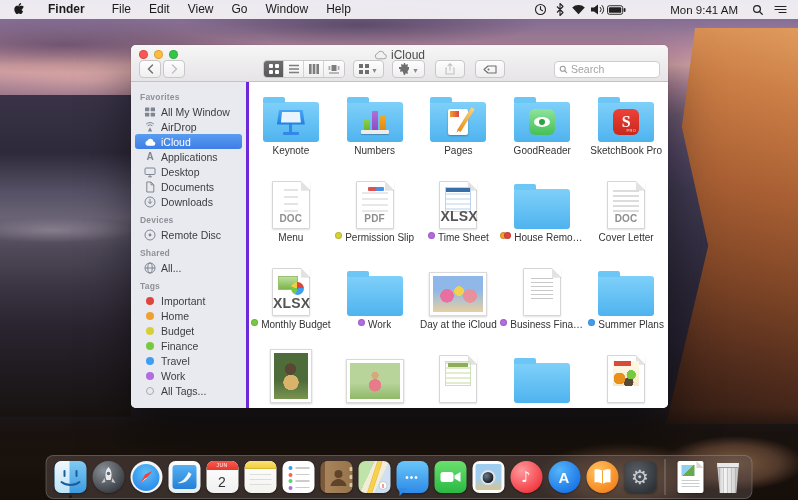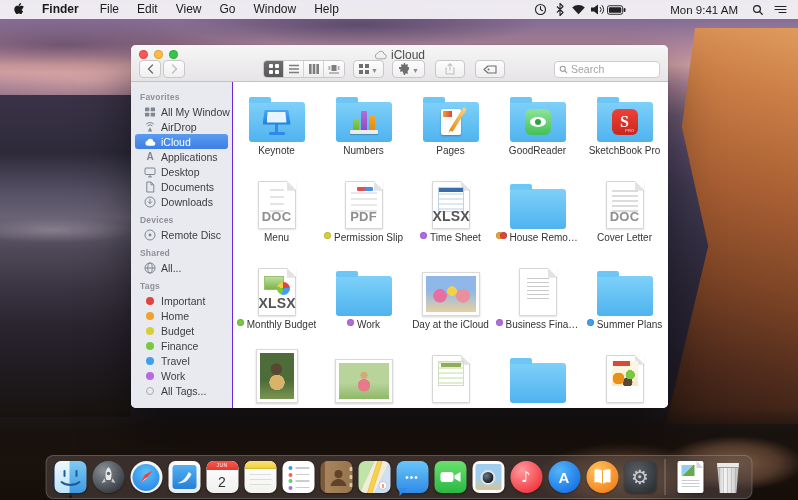--- a/index.html
+++ b/index.html
@@ -24,21 +24,21 @@
       linear-gradient(180deg,#3a3347 0%,#2e2a3a 18%,#555064 30%,#6a6375 38%,#4e4858 48%,#3a3442 60%,#2a2430 72%,#201b20 85%,#171310 100%); }
   .wp-bottom { position:absolute; left:0; right:0; bottom:0; height:92px;
     background-image:
       radial-gradient(ellipse 120px 45px at 78% 75%, #6a5138 0%, #463122 45%, transparent 75%),
       radial-gradient(ellipse 90px 35px at 92% 60%, #7a5c40 0%, #50382a 50%, transparent 78%),
       linear-gradient(180deg, rgba(20,14,10,0) 0%, rgba(24,17,12,.85) 30%, #1a120c 60%, #150e09 100%); }
 
   
   .menubar { position:absolute; top:0; left:0; right:0; height:19px; background:rgba(247,245,249,.92);
     display:flex; align-items:center; padding:0 8px; font-size:12px; color:#1b1b1b; z-index:50; }
-  .mb-left { display:flex; align-items:center; gap:3px; }
+  .mb-left { display:flex; align-items:center; gap:9px; }
   .apple { width:22px; display:flex; justify-content:center; align-items:center; }
   .menu-item { padding:0 9px; line-height:19px; }
   .menu-item.app { font-weight:bold; }
   .mb-right { margin-left:auto; display:flex; align-items:center; gap:4px; }
   .status-ic { width:19px; height:19px; display:flex; align-items:center; justify-content:center; color:#333; }
   .mb-clock { font-size:11.5px; padding:0 6px 0 4px; white-space:nowrap;margin-left:36px; }
 
   
   .window { position:absolute; left:131px; top:45px; width:537px; height:363px; border-radius:5px;
     box-shadow:0 22px 50px rgba(0,0,0,.5), 0 0 1px rgba(0,0,0,.4); background:#fff; overflow:hidden; z-index:20;
@@ -64,21 +64,21 @@
   .tb-share, .tb-tag { margin-left:10px; width:30px; }
   .search-box { margin-left:auto; width:106px; height:17px; background:#fff; border:1px solid #cfcdcf; border-radius:4px;
     display:flex; align-items:center; padding:0 4px; gap:3px; }
   .search-box svg { flex:0 0 auto; color:#9a9a9a; }
   .search-box input { border:none; outline:none; width:100%; font-size:10.5px; color:#333; background:transparent; text-align:left; font-family:inherit; }
   .search-box input::placeholder { color:#a3a3a3; }
 
   .win-body { flex:1; display:flex; min-height:0; }
 
   
-  .sidebar { width:102px; background:#e9eaef; border-right:1px solid #6d28d9; padding-top:4px; overflow:hidden; flex:0 0 auto; }
+  .sidebar { width:118px; background:#e9eaef; border-right:3px solid #6d28d9; padding-top:4px; overflow:hidden; flex:0 0 auto; }
   .sb-title { font-size:8.5px; font-weight:bold; color:#90909a; padding:6px 0 2px 9px; letter-spacing:.2px; }
   .sb-item { display:flex; align-items:center; gap:5px; height:15px; padding-left:9px; margin:0 4px; border-radius:3px;
     font-size:10.5px; color:#3c3c40; white-space:nowrap; }
   .sb-item .sbi { width:12px; height:12px; display:flex; align-items:center; justify-content:center; color:#7e8691; flex:0 0 auto; }
   .sb-item.selected { background:linear-gradient(180deg,#5a9cf0,#3e7ee6); color:#fff; }
   .sb-item.selected .sbi { color:#fff; }
   .sb-dot { width:8px; height:8px; border-radius:50%; margin:0 2px; flex:0 0 auto; }
   .sb-dot.ring { background:transparent; border:1px solid #a9a9af; }
   .sbi-letter { font-size:10px; font-weight:bold; color:inherit; }
 
@@ -116,21 +116,21 @@
   .gr { width:26px; height:26px; border-radius:6px; background:linear-gradient(180deg,#8fe39a,#45c058); display:flex; align-items:center; justify-content:center; }
   .gr-eye { width:16px; height:10px; background:#fff; border-radius:50%; position:relative; }
   .gr-eye::after { content:''; position:absolute; top:2px; left:5px; width:6px; height:6px; background:#2ba344; border-radius:50%; }
 
   .sk { width:26px; height:26px; border-radius:6px; background:linear-gradient(180deg,#ef4136,#c8281e); position:relative; display:flex; align-items:center; justify-content:center; }
   .sk-s { color:#fff; font-weight:bold; font-size:16px; font-family:"Liberation Serif","DejaVu Serif",serif; line-height:1; }
   .sk-pro { position:absolute; bottom:2px; right:3px; font-size:4px; color:#ffd9d6; letter-spacing:.3px; }
 
   .doc { width:38px; height:48px; background:#fff; border:1px solid #d6d6d6; border-radius:1px; position:relative; box-shadow:0 1px 2px rgba(0,0,0,.12); }
   .doc .fold { position:absolute; top:-1px; right:-1px; width:0; height:0; border-top:9px solid #fff; border-left:9px solid #e2e2e2; filter:drop-shadow(0 1px 0 rgba(0,0,0,.08)); }
-  .dtext { position:absolute; bottom:4px; left:0; right:0; text-align:center; font-size:13px; font-weight:bold; color:#8e8e8e; letter-spacing:.2px; }
+  .dtext { position:absolute; bottom:4px; left:0; right:0; text-align:center; font-size:10px; font-weight:bold; color:#8e8e8e; letter-spacing:.2px; }
   .dtext.sheet { color:#555; font-size:14px; }
   .dv { position:absolute; top:5px; left:5px; right:5px; bottom:16px; }
   .dv-menu { background:repeating-linear-gradient(180deg,#e4e4e4 0 2px,transparent 2px 7px); margin:2px 6px 0; }
   .dv-pdf { background:repeating-linear-gradient(180deg,#e8e8e8 0 2px,transparent 2px 6px); margin-top:5px; }
   .dv-pdf::before { content:''; position:absolute; top:-5px; left:6px; width:16px; height:4px; background:linear-gradient(90deg,#e05050 0 45%,#4a90e7 55%); border-radius:1px; }
   .dv-sheet { border:1px solid #bcd3ea; background:repeating-linear-gradient(180deg,#dce9f5 0 2px,transparent 2px 5px); }
   .dv-sheet::before { content:''; position:absolute; top:0; left:0; right:0; height:4px; background:#3a6ea8; }
   .dv-budget::before { content:''; position:absolute; top:2px; left:0; width:18px; height:12px; background:linear-gradient(180deg,#bfe0a0,#7bb548); border:1px solid #9ac070; }
   .dv-budget::after { content:''; position:absolute; top:8px; right:0; width:13px; height:13px; border-radius:50%;
     background:conic-gradient(#e0443e 0 25%,#3f9ef2 25% 55%,#79c842 55% 80%,#f0d040 80% 100%); }

